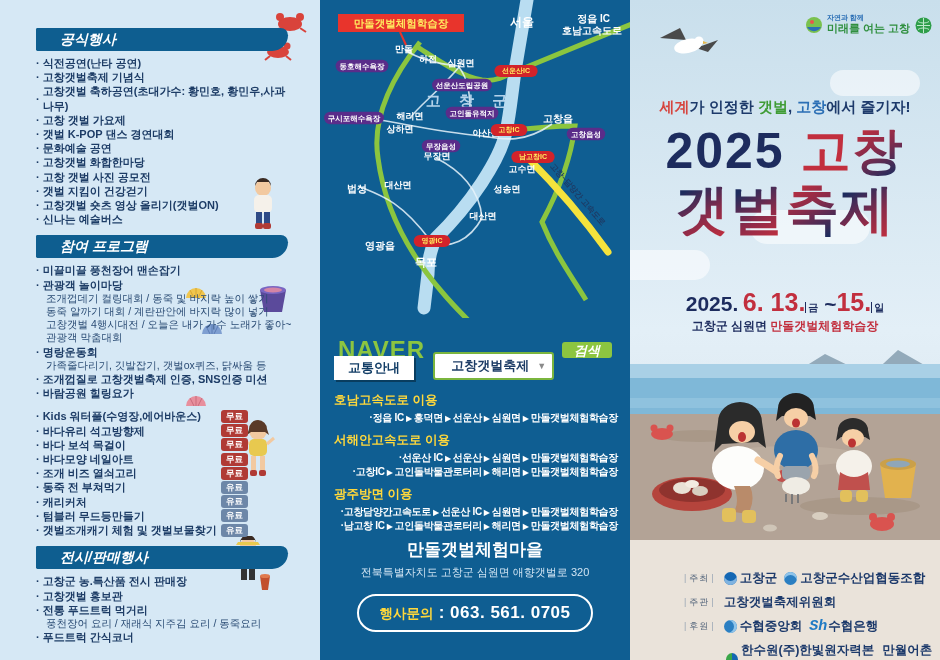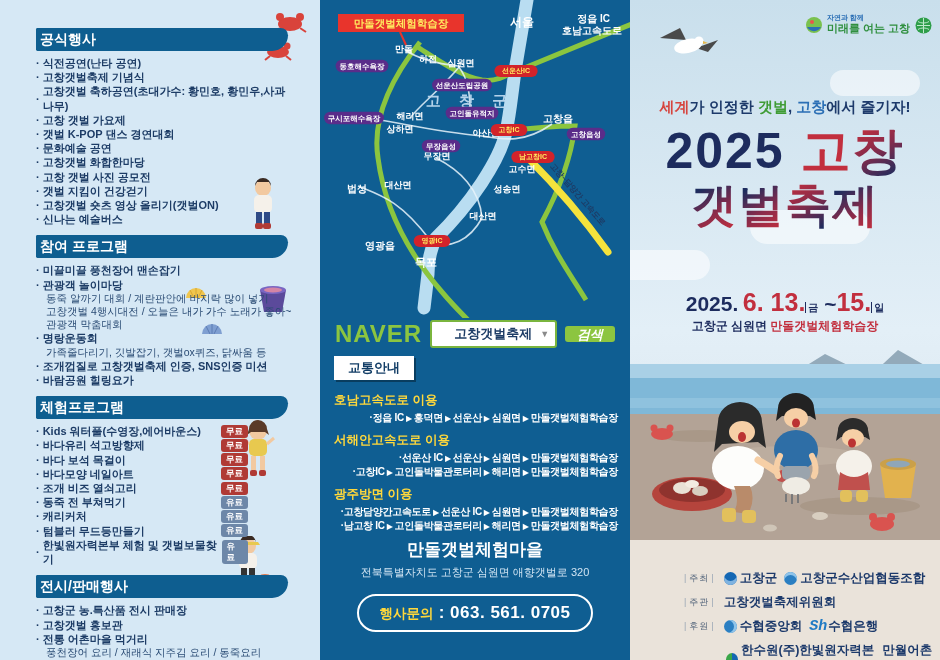--- a/index.html
+++ b/index.html
@@ -3,40 +3,40 @@
 <meta charset="utf-8">
 <style>
   html,body{margin:0;padding:0;}
   body{width:940px;height:660px;overflow:hidden;display:flex;
        font-family:"Liberation Sans","DejaVu Sans",sans-serif;background:#fff;}
   
   .panel-left{width:320px;height:660px;background:#d6e8f5;position:relative;
               box-sizing:border-box;padding:28px 0 0 36px;flex:none;}
   .sec{margin-bottom:9px;position:relative;z-index:2;}
   .sec-h{width:252px;height:23px;background:#0e5e90;color:#fff;font-weight:bold;
-         font-size:14px;line-height:23px;padding-left:4px;box-sizing:border-box;
-         border-radius:2px 10px 22px 2px;margin-bottom:5px;}
+         font-size:14px;line-height:23px;padding-left:24px;box-sizing:border-box;
+         border-radius:2px 10px 22px 2px;margin-bottom:5px;font-style:italic;}
   .item{font-size:11px;color:#1d3c66;font-weight:bold;line-height:14.2px;
         display:flex;align-items:center;width:256px;}
   .item .bullet{margin-right:3px;color:#1d3c66;}
   .sub{font-size:10.5px;color:#2a4b74;font-weight:normal;line-height:13.2px;
        padding-left:10px;width:250px;}
   .badge{font-size:8.5px;color:#fff;border-radius:3px;padding:1px 5px;margin-left:auto;
          margin-right:44px;font-weight:bold;line-height:11px;}
   .badge-free{background:#b03a35;}
   .badge-paid{background:#6d87a8;}
   .deco{position:absolute;z-index:1;}
   
   .panel-mid{width:310px;height:660px;background:#0f5e92;position:relative;flex:none;color:#fff;}
   .map-svg{position:absolute;top:0;left:0;}
   .naver-row{position:absolute;top:320px;left:0;width:100%;display:flex;align-items:center;
              justify-content:center;gap:8px;}
   .naver-brand{font-size:24px;font-weight:bold;color:#8cc540;letter-spacing:1px;}
   .naver-box{background:#fff;border:2px solid #7ab53e;border-radius:3px;height:24px;
-             display:flex;align-items:center;padding:0 6px 0 22px;gap:8px;}
+             display:flex;align-items:center;padding:0 6px 0 16px;gap:8px;margin-top:32px;}
   .naver-query{font-size:13px;font-weight:bold;color:#1d3c66;}
   .naver-caret{font-size:9px;color:#8a8a8a;}
   .naver-btn{background:#8cc540;color:#fff;font-size:13px;font-weight:bold;height:16px;
              border:none;border-radius:3px;padding:0 12px;font-style:italic;}
   .traffic{position:absolute;top:356px;left:14px;width:284px;}
   .traffic-title{display:inline-block;background:#fff;color:#123d66;font-weight:bold;
                  font-size:13px;padding:3px 14px;box-shadow:2px 2px 0 rgba(0,0,0,.35);margin-bottom:6px;}
   .t-head{color:#ffd83b;font-size:12.5px;font-weight:bold;margin:6px 0 2px 0;}
   .t-route{color:#fff;font-size:10px;font-weight:bold;line-height:13.5px;letter-spacing:-0.3px;
            white-space:nowrap;text-align:right;}
@@ -52,21 +52,21 @@
   .panel-right{width:310px;height:660px;position:relative;flex:none;overflow:hidden;
                background:linear-gradient(#c9dfec,#e3eff7 50%,#dce8f0 70%);}
   .cloud{position:absolute;background:#fff;opacity:.55;border-radius:50px;}
   .brand-row{position:absolute;top:14px;right:8px;display:flex;align-items:center;gap:5px;}
   .brand-text{font-size:11px;font-weight:bold;color:#2f8f3f;}
   .brand-text .pre{font-size:7px;color:#2b6fb5;display:block;line-height:7px;}
   .slogan{position:absolute;top:98px;width:100%;text-align:center;font-size:15px;font-weight:bold;}
   .sl-red{color:#d6453f}.sl-navy{color:#1d3a6b}.sl-green{color:#3f9c35}.sl-blue{color:#2b6fb5}
   .title{position:absolute;top:126px;width:100%;text-align:center;line-height:1;}
   .title .l1{font-size:50px;font-weight:bold;letter-spacing:2px;}
-  .title .l2{font-size:46px;font-weight:bold;letter-spacing:1px;margin-top:6px;}
+  .title .l2{font-size:54px;font-weight:bold;letter-spacing:1px;margin-top:6px;}
   .t-navy{color:#1d2c5e}
   .t-red{color:#c22f3e}
   .t-g1{background:linear-gradient(150deg,#1d2c5e 20%,#8a2b4a 60%,#c22f3e 95%);
         -webkit-background-clip:text;background-clip:text;color:transparent;}
   .t-g2{background:linear-gradient(150deg,#c22f3e 10%,#8a2b4a 45%,#1d2c5e 90%);
         -webkit-background-clip:text;background-clip:text;color:transparent;}
   .date-row{position:absolute;top:288px;width:100%;text-align:center;color:#1d2c5e;font-weight:bold;}
   .date-row .y{font-size:21px;}
   .date-row .d{font-size:25px;color:#c22f3e;}
   .date-row .day{font-size:10px;color:#1d2c5e;border-left:1px solid #1d2c5e;padding-left:2px;}
@@ -143,39 +143,39 @@
       <div class="sec">
         <div class="sec-h">참여 프로그램</div>
         <div class="item">
           <span class="bullet">·</span>
           <span>미끌미끌 풍천장어 맨손잡기</span>
         </div>
         <div class="item">
           <span class="bullet">·</span>
           <span>관광객 놀이마당</span>
         </div>
+        <div class="sub">조개껍데기 컬링대회 / 동죽 및 바지락 높이 쌓기</div>
         <div class="sub">동죽 알까기 대회 / 계란판안에 바지락 많이 넣기</div>
         <div class="sub">고창갯벌 4행시대전 /  오늘은 내가 가수 노래가 좋아~</div>
         <div class="sub">관광객 막춤대회</div>
         <div class="item">
           <span class="bullet">·</span>
           <span>명랑운동회</span>
         </div>
         <div class="sub">가족줄다리기, 깃발잡기, 갯벌ox퀴즈, 닭싸움 등</div>
         <div class="item">
           <span class="bullet">·</span>
           <span>조개껍질로 고창갯벌축제 인증, SNS인증 미션</span>
         </div>
         <div class="item">
           <span class="bullet">·</span>
           <span>바람공원 힐링요가</span>
         </div>
       </div>
       <div class="sec">
-        <div class="sec-h">체험프로그램</div>
         <div class="item">
           <span class="bullet">·</span>
           <span>Kids 워터풀(수영장,에어바운스)</span>
           <span class="badge badge-free">무료</span>
         </div>
         <div class="item">
           <span class="bullet">·</span>
           <span>바다유리 석고방향제</span>
           <span class="badge badge-free">무료</span>
         </div>
@@ -204,37 +204,37 @@
           <span>캐리커처</span>
           <span class="badge badge-paid">유료</span>
         </div>
         <div class="item">
           <span class="bullet">·</span>
           <span>텀블러 무드등만들기</span>
           <span class="badge badge-paid">유료</span>
         </div>
         <div class="item">
           <span class="bullet">·</span>
-          <span>한빛원자력본부 체험 및 갯벌보물찾기</span>
+          <span>갯벌조개캐기 체험 및 갯벌보물찾기</span>
           <span class="badge badge-paid">유료</span>
         </div>
       </div>
       <div class="sec">
         <div class="sec-h">전시/판매행사</div>
         <div class="item">
           <span class="bullet">·</span>
           <span>고창군 농.특산품 전시 판매장</span>
         </div>
         <div class="item">
           <span class="bullet">·</span>
           <span>고창갯벌 홍보관</span>
         </div>
         <div class="item">
           <span class="bullet">·</span>
-          <span>전통 어촌마을 먹거리</span>
+          <span>전통 푸드트럭 먹거리</span>
         </div>
         <div class="sub">풍천장어 요리 / 재래식 지주김 요리 / 동죽요리</div>
         <div class="item">
           <span class="bullet">·</span>
           <span>푸드트럭 간식코너</span>
         </div>
       </div>
     </div>
 
   <svg class="deco" style="left:262px;top:12px" width="46" height="52" viewBox="0 0 46 52">

